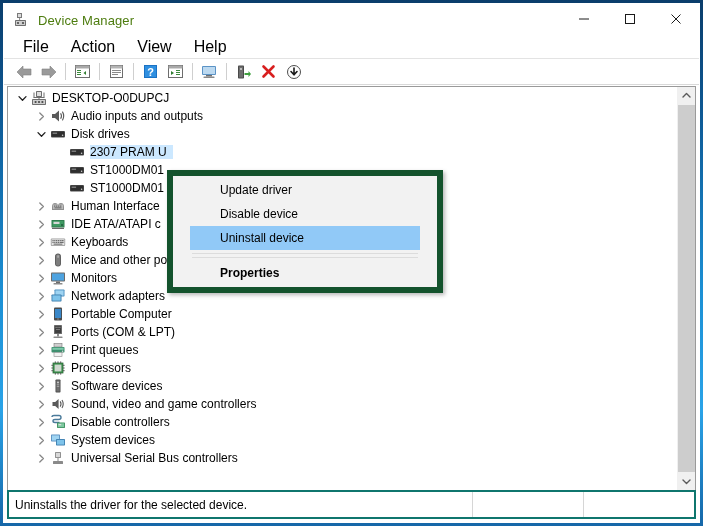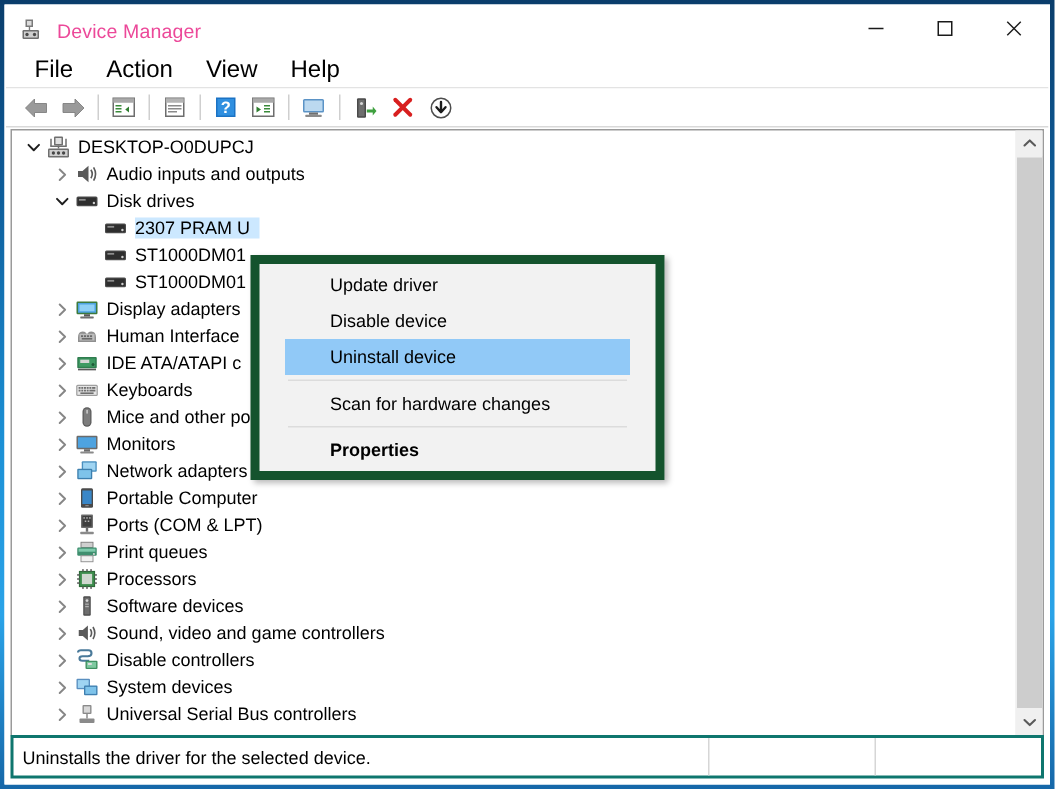--- a/index.html
+++ b/index.html
@@ -27,21 +27,21 @@
   
   #titlebar{
     position:relative;height:32px;background:#ffffff;
     display:flex;align-items:center;
   }
   #title-icon{
     width:18px;height:18px;margin-left:9px;margin-right:7px;
     position:relative;flex:0 0 auto;
   }
   #title-text{
-    font-size:13px;color:#ec4899;letter-spacing:.1px;
+    font-size:13px;color:#4d7c0f;letter-spacing:.1px;
     white-space:nowrap;
   }
   #caption-buttons{
     position:absolute;right:0;top:0;height:30px;display:flex;
   }
   .capbtn{
     width:46px;height:30px;display:flex;align-items:center;justify-content:center;
     background:transparent;border:0;cursor:default;
   }
   .capbtn svg{display:block;}
@@ -349,37 +349,20 @@
             <span class="tlabel">ST1000DM01</span>
           </div>
           <div class="row" style="padding-left: 25px;">
             <span class="twisty">
               <svg width="9" height="9" viewBox="0 0 9 9">
                 <path d="M2.8 1 L6.4 4.5 L2.8 8" fill="none" stroke="#878787" stroke-width="1.3" stroke-linecap="round" stroke-linejoin="round"></path>
               </svg>
             </span>
             <span class="ticon">
               <svg width="16" height="16" viewBox="0 0 16 16">
-                <rect x="1" y="3" width="14" height="8.5" rx="0.8" fill="#3d7a3d"></rect>
-                <rect x="2" y="4" width="12" height="6.5" fill="#4ea3e0"></rect>
-                <rect x="3" y="5" width="10" height="4.5" fill="#8fd0f5"></rect>
-                <rect x="6" y="11.5" width="4" height="1.5" fill="#5a5a5a"></rect>
-                <rect x="3.5" y="13" width="9" height="1.3" rx="0.4" fill="#6f6f6f"></rect>
-              </svg>
-            </span>
-            <span class="tlabel">Display adapters</span>
-          </div>
-          <div class="row" style="padding-left: 25px;">
-            <span class="twisty">
-              <svg width="9" height="9" viewBox="0 0 9 9">
-                <path d="M2.8 1 L6.4 4.5 L2.8 8" fill="none" stroke="#878787" stroke-width="1.3" stroke-linecap="round" stroke-linejoin="round"></path>
-              </svg>
-            </span>
-            <span class="ticon">
-              <svg width="16" height="16" viewBox="0 0 16 16">
                 <path d="M2 9 Q2 5 5 5 Q8 5 8 8 Q8 5 11 5 Q14 5 14 9 L14 12 L2 12 Z" fill="#8f8f8f"></path>
                 <rect x="3" y="6.5" width="10" height="4.5" fill="#bdbdbd"></rect>
                 <rect x="4" y="7.5" width="1.4" height="1.2" fill="#6a6a6a"></rect>
                 <rect x="6" y="7.5" width="1.4" height="1.2" fill="#6a6a6a"></rect>
                 <rect x="8" y="7.5" width="1.4" height="1.2" fill="#6a6a6a"></rect>
                 <rect x="10" y="7.5" width="1.4" height="1.2" fill="#6a6a6a"></rect>
                 <rect x="4.5" y="9.3" width="7" height="1.1" fill="#6a6a6a"></rect>
               </svg>
             </span>
             <span class="tlabel">Human Interface</span>
@@ -647,21 +630,20 @@
             </svg>
       </div>
     </div>
   </div>
 
   <div id="ctxmenu">
         <div class="ctxitem">Update driver</div>
         <div class="ctxitem">Disable device</div>
         <div class="ctxitem hl">Uninstall device</div>
         <div class="ctxsep"></div>
-        <div class="ctxitem">Scan for hardware changes</div>
         <div class="ctxsep"></div>
         <div class="ctxitem bold">Properties</div>
       </div>
 
   <div id="statusbar">
     <div id="status-main">Uninstalls the driver for the selected device.</div>
     <div class="status-pane"></div>
     <div class="status-pane"></div>
   </div>
 

